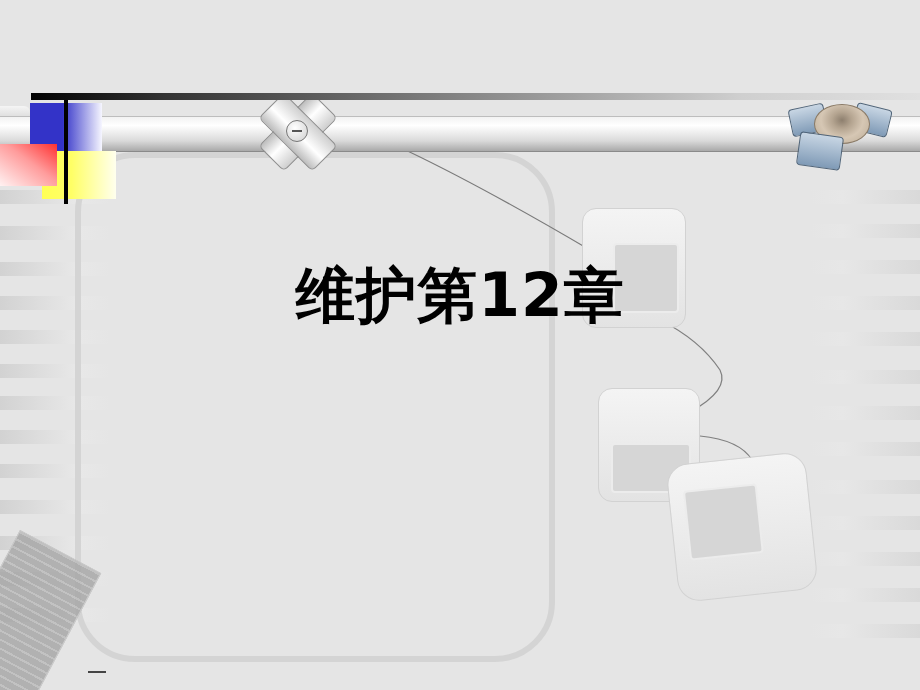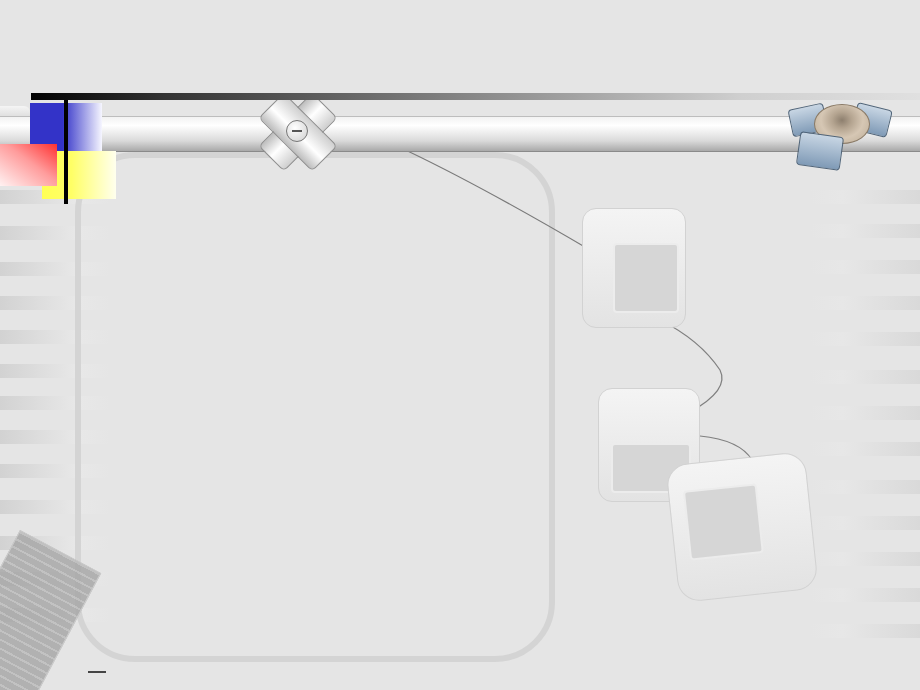--- a/index.html
+++ b/index.html
@@ -185,13 +185,14 @@
   <div class="bottom-dash"></div>
 
   <div class="deco">
     <div class="sq-blue"></div>
     <div class="sq-yellow"></div>
     <div class="sq-red"></div>
     <div class="vline"></div>
   </div>
   <div class="hline"></div>
 
+  <div class="title">维护第12章</div>
 </div>
 
 </body></html>

